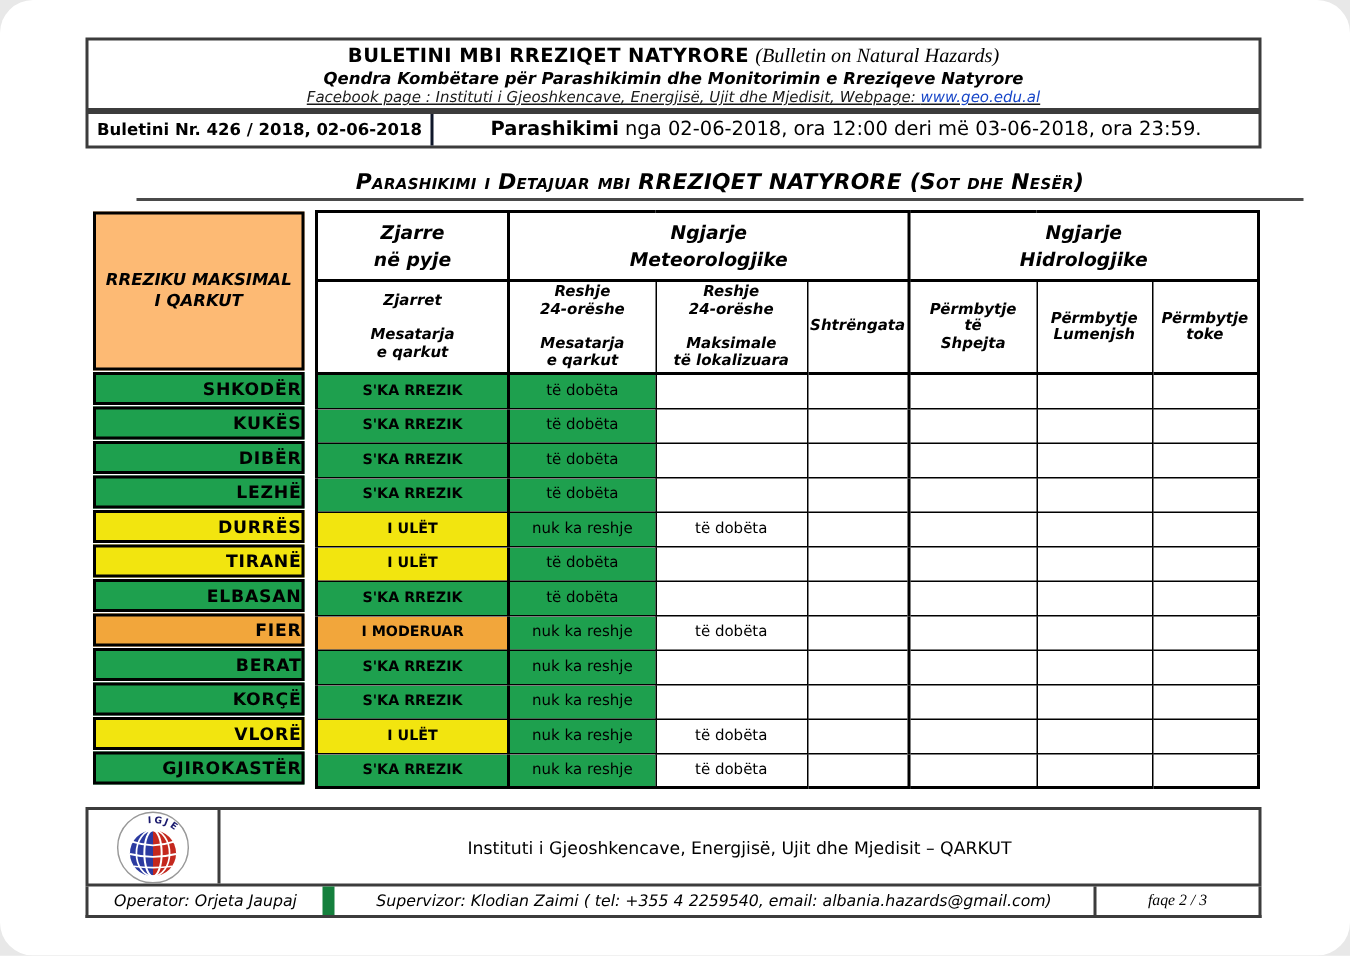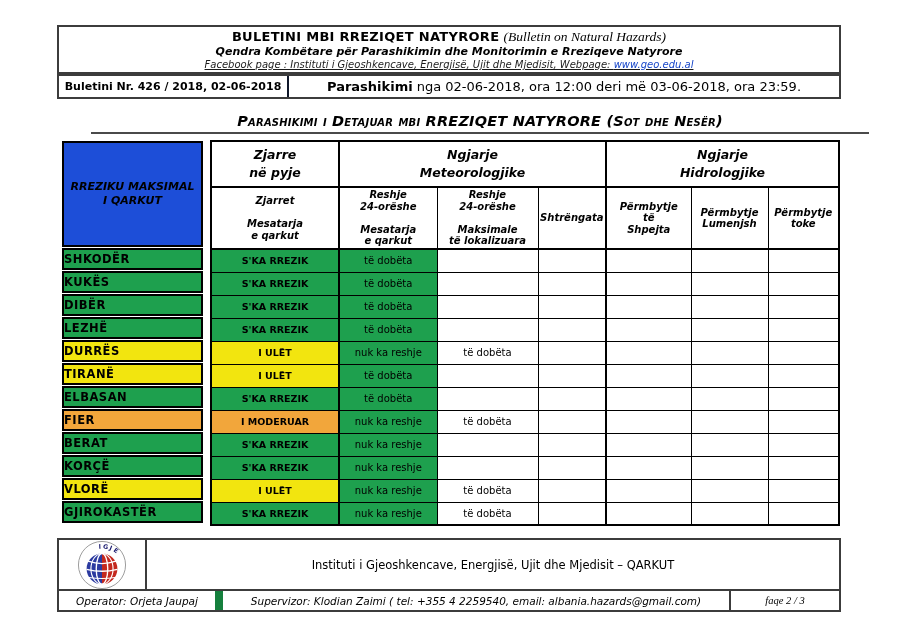--- a/index.html
+++ b/index.html
@@ -1,20 +1,20 @@
 <!DOCTYPE html>
 <html style="--green: #1EA04E; --yellow: #F2E50F; --orange: #F2A63B;"><head>
 <meta charset="utf-8">
 <style>
   * { margin:0; padding:0; box-sizing:border-box; }
   html,body { background:#e8e8e8; }
   .page {
     position:relative; width:900px; height:637px; background:#ffffff;
     font-family:"DejaVu Sans","Liberation Sans",sans-serif; color:#000;
-    overflow:hidden; margin:0 auto;
+    overflow:hidden; margin:0 auto;border-radius:22px;
   }
 
   
   .header-box {
     position:absolute; left:57px; top:25px; width:784px; height:49px;
     border:2px solid #3c3c3c; text-align:center; padding-top:2px;
   }
   .h-line1 { font-size:13px; line-height:16px; white-space:nowrap; }
   .h-title { font-weight:bold; letter-spacing:.3px; }
   .h-title-en { font-family:"Liberation Serif",serif; font-style:italic; font-size:13.5px; }
@@ -43,26 +43,26 @@
     font-weight:bold; font-style:italic; font-variant:small-caps;
     font-size:14.5px; letter-spacing:.2px; white-space:nowrap;
   }
 
   
   .main-table { position:absolute; left:62px; top:140px; display:flex; gap:7px; align-items:flex-start; }
 
   table { border-color:#000; }
   .tableA { border-collapse:separate; border-spacing:0 1px; width:141px; table-layout:fixed; }
   .tableA th.a-head {
-    height:106px; border:2px solid #000; background:#1d4ed8;
+    height:106px; border:2px solid #000; background:#fdba74;
     font-size:11px; font-weight:bold; font-style:italic;
     white-space:pre-line; line-height:14px; text-align:center; vertical-align:middle;
   }
   .tableA td {
-    height:22px; border:2px solid #000; text-align:left; vertical-align:middle;
+    height:22px; border:2px solid #000; text-align:right; vertical-align:middle;
     font-weight:bold; font-size:11.5px; letter-spacing:.5px;
   }
 
   .tableB { border-collapse:collapse; table-layout:fixed; }
   .tableB th, .tableB td {
     border:1px solid #000; text-align:center; vertical-align:middle; padding:0;
     overflow:hidden;
   }
   .tr-group th {
     height:46px; font-size:12.5px; font-weight:bold; font-style:italic;

